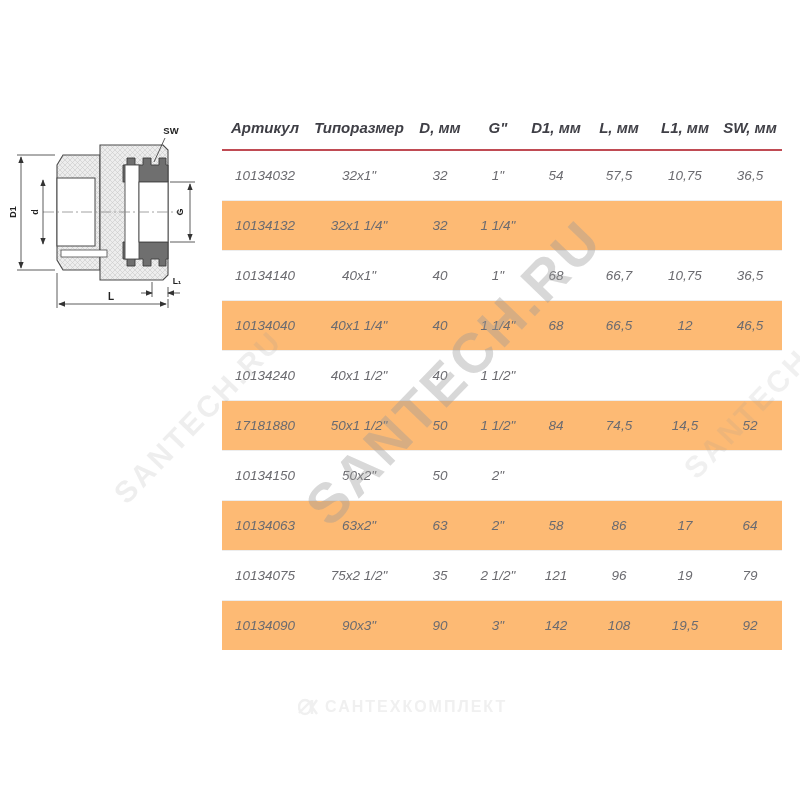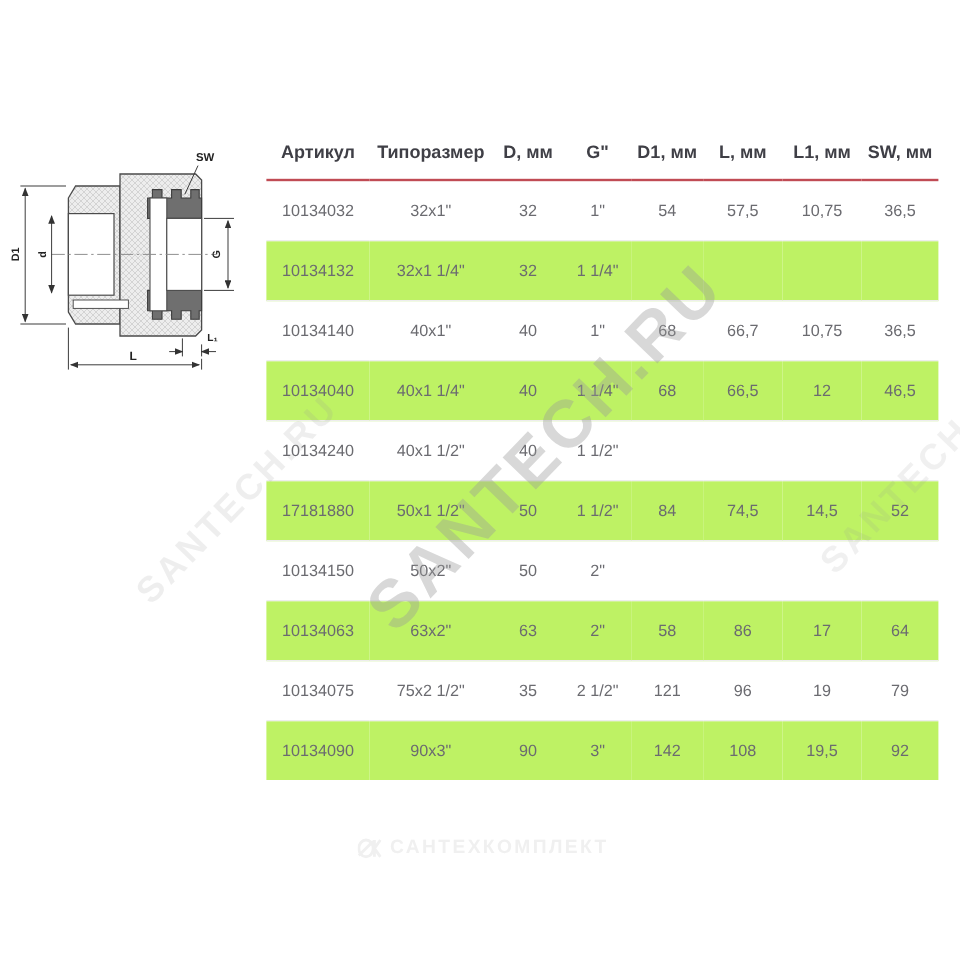--- a/index.html
+++ b/index.html
@@ -3,33 +3,33 @@
 <meta charset="utf-8">
 <style>
   html,body{margin:0;padding:0;}
   body{
     width:800px;height:800px;background:#ffffff;position:relative;
     font-family:"Liberation Sans",sans-serif;overflow:hidden;
   }
   
   .drawing{position:absolute;left:5px;top:110px;width:215px;height:205px;}
   
-  .spec{position:absolute;left:222px;top:105px;width:560px;}
+  .spec{position:absolute;left:222px;top:105px;width:560px;font-style:italic;}
   table.spec-table{border-collapse:collapse;table-layout:fixed;width:560px;}
   .spec-table th{
     height:44px;font-size:15px;font-weight:700;color:#3f3f46;
     text-align:center;vertical-align:middle;padding:0;
     border-bottom:2px solid #c04b54;white-space:nowrap;
   }
   .spec-table td{
     height:49px;font-size:13.5px;font-weight:400;color:#6b6b70;
     text-align:center;vertical-align:middle;padding:0;white-space:nowrap;
     border-top:1px solid #ededed;
   }
-  .spec-table tr.alt td{background:#bef264;}
+  .spec-table tr.alt td{background:#fdba74;}
   
   .wm{
     position:absolute;transform:rotate(-46deg);transform-origin:center;
     font-weight:700;letter-spacing:3px;color:#9a9a9a;white-space:nowrap;
     pointer-events:none;z-index:5;
   }
   .wm-main{left:255px;top:340px;font-size:56px;opacity:.38;}
   .wm-left{left:85px;top:400px;font-size:30px;opacity:.16;}
   .wm-right{left:655px;top:375px;font-size:30px;opacity:.14;}
   

